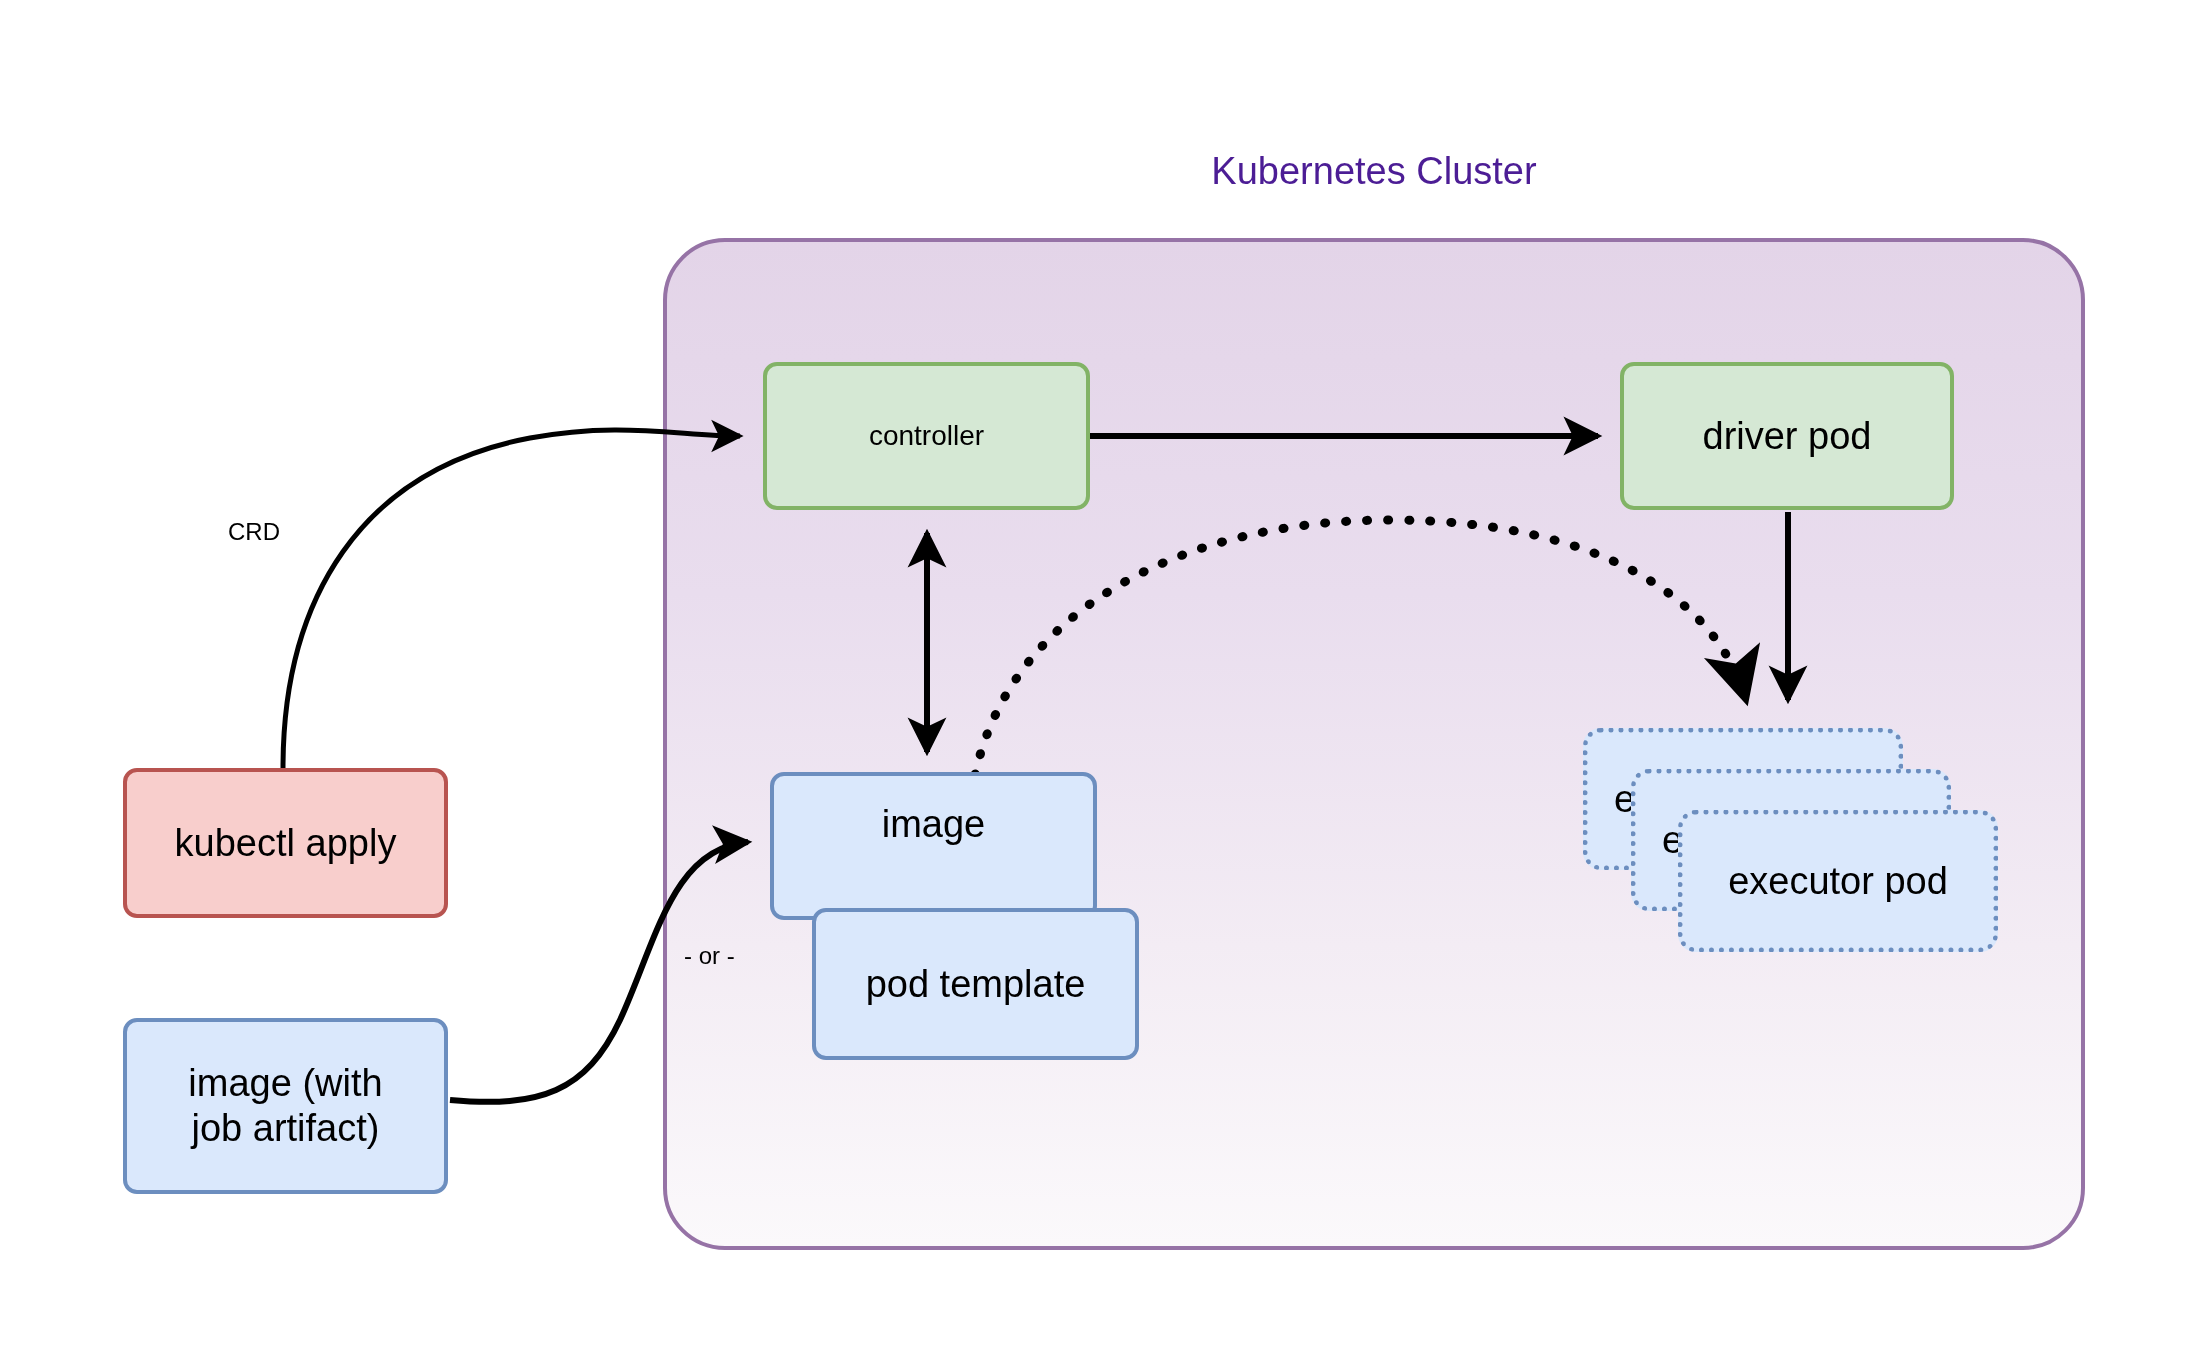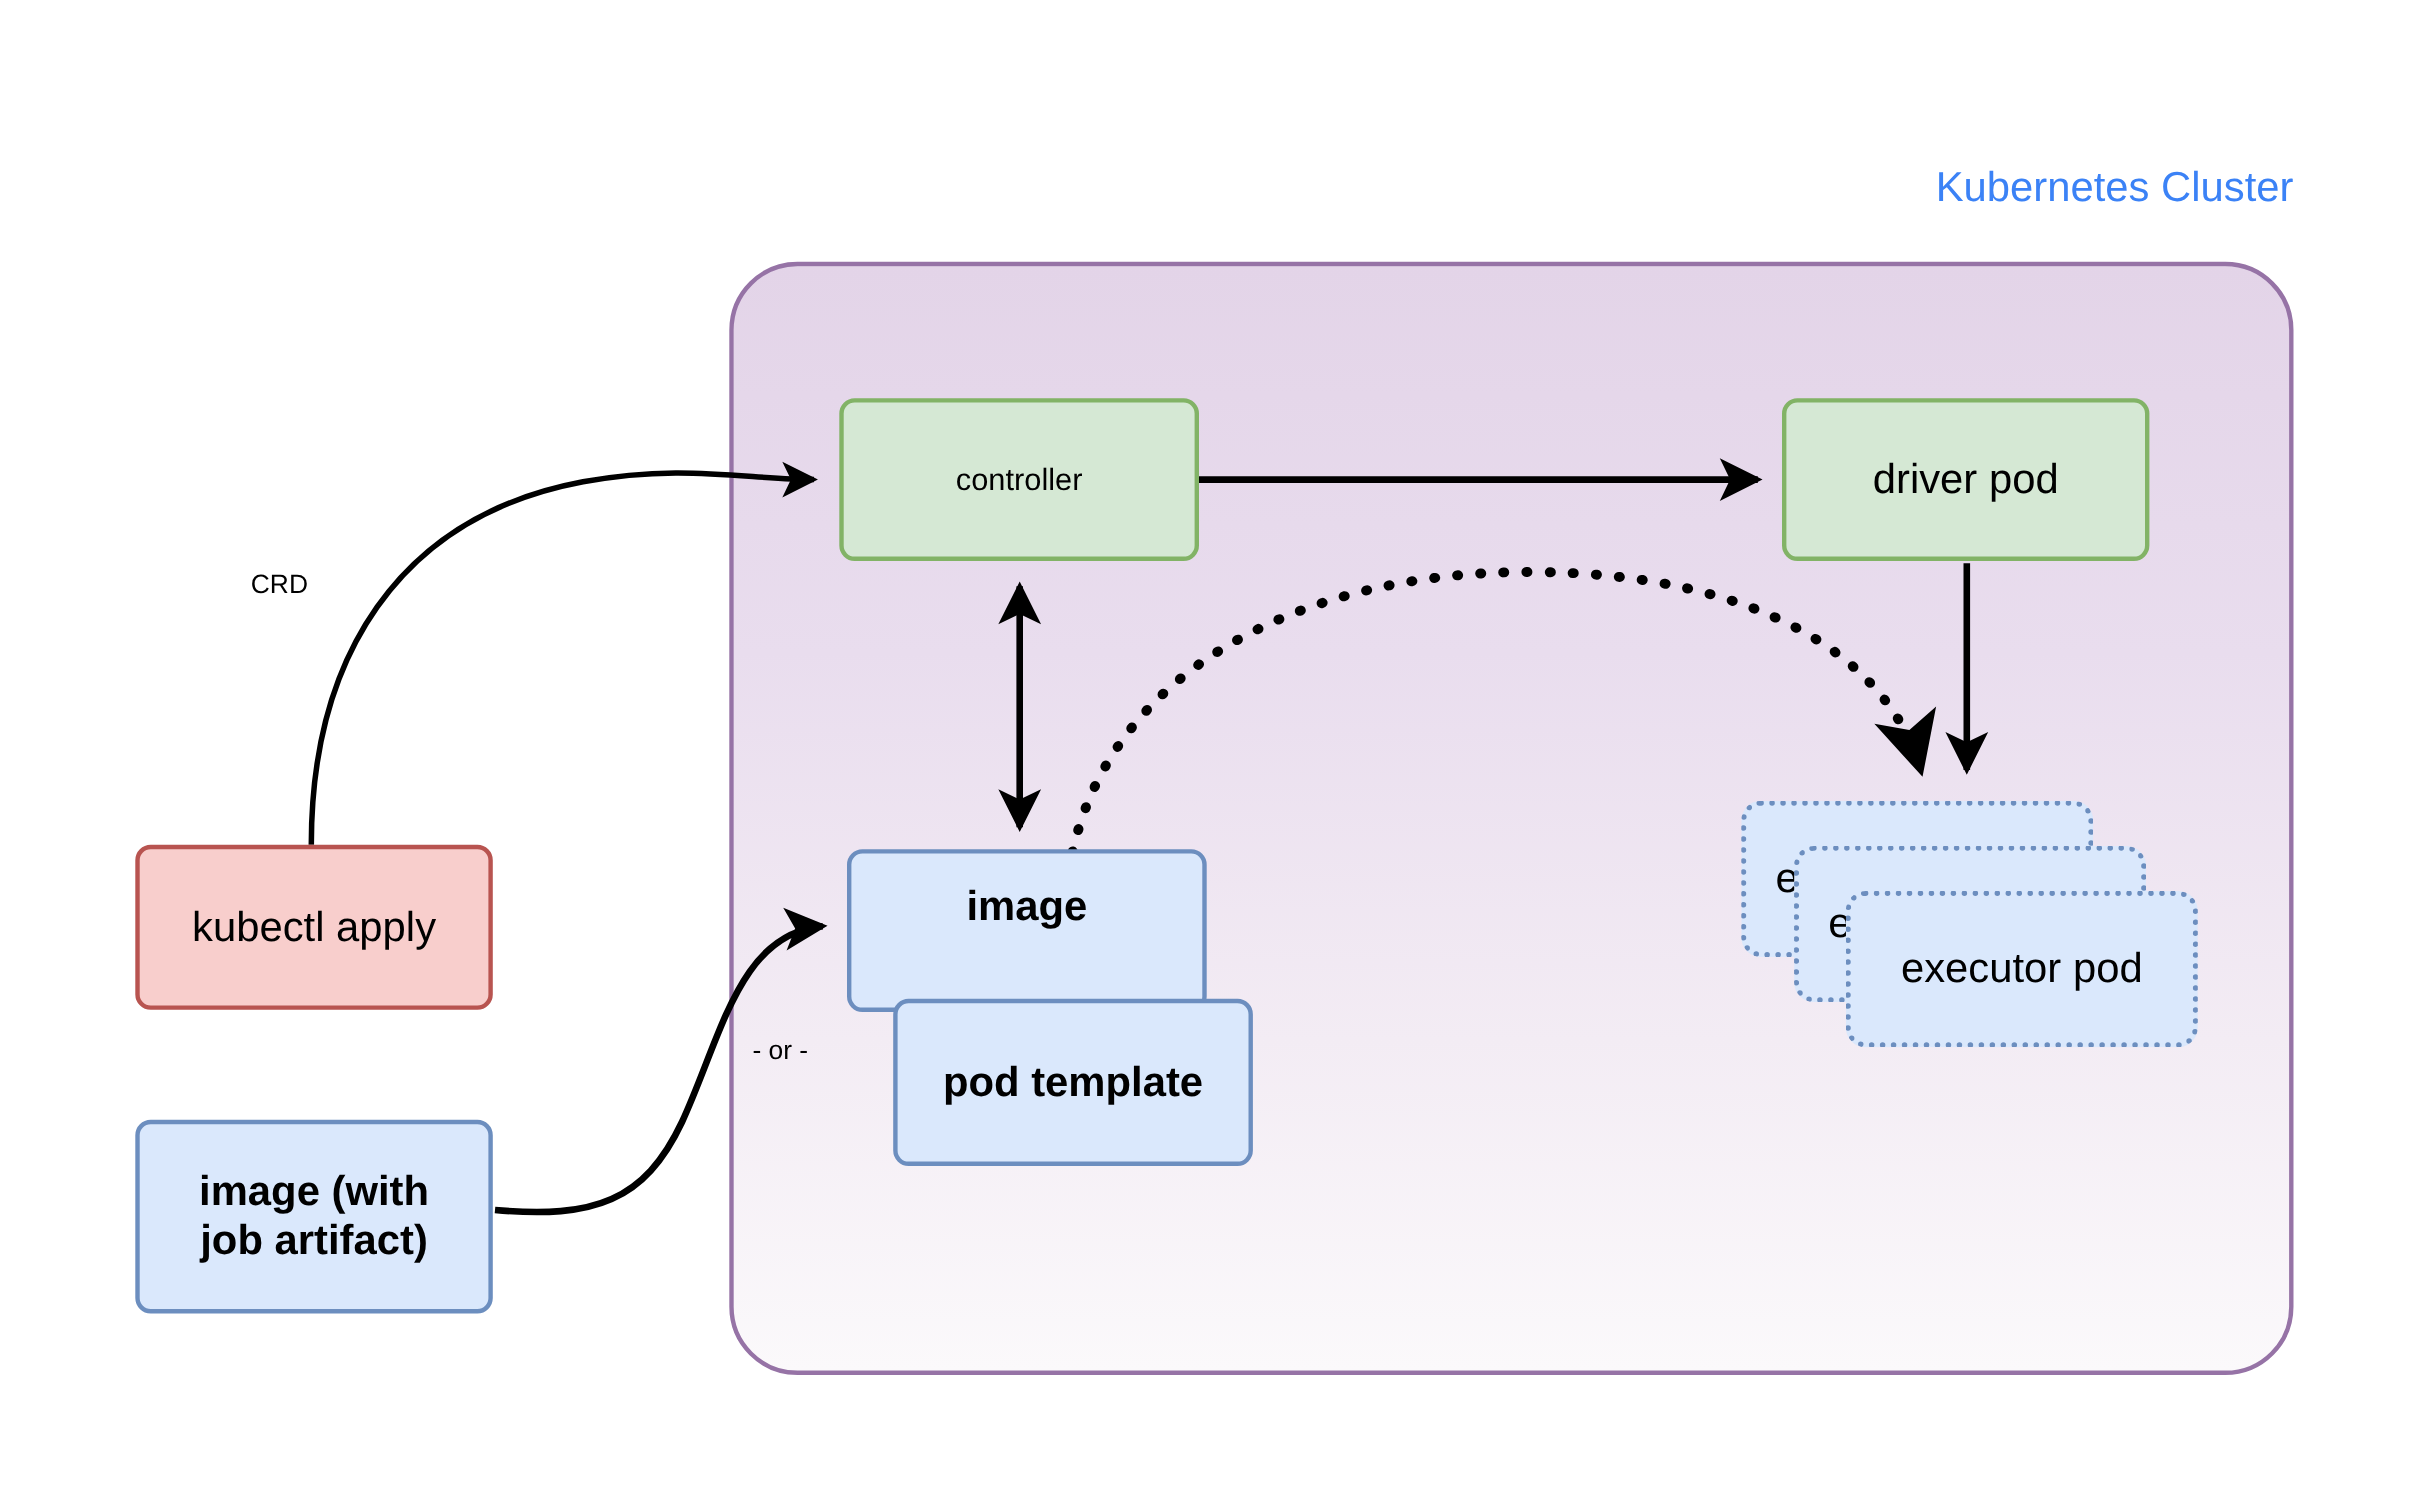--- a/index.html
+++ b/index.html
@@ -48,36 +48,35 @@
     border: 4px solid #9673a6;
     border-radius: 62px;
     background: linear-gradient(to bottom, #e3d4e8 0%, #e9ddee 35%, #f3ecf4 70%, #fbf9fb 100%);
     box-sizing: border-box;
   }
   .cluster-title {
     position: absolute;
     left: 663px;
     top: 150px;
     width: 1422px;
-    text-align: right;
+    text-align: center;
     font-size: 38px;
-    color: #3b82f6;
+    color: #4c1d95;
   }
 
   
   .green {
     background: #d5e8d4;
     border: 4px solid #82b366;
     border-radius: 14px;
   }
   .blue {
     background: #dae8fc;
     border: 4px solid #6c8ebf;
     border-radius: 14px;
-    font-weight: bold;
   }
   .blue-dotted {
     background: #dae8fc;
     border: 5px dotted #6c8ebf;
     border-radius: 18px;
   }
   .red {
     background: #f8cecc;
     border: 4px solid #b85450;
     border-radius: 14px;

